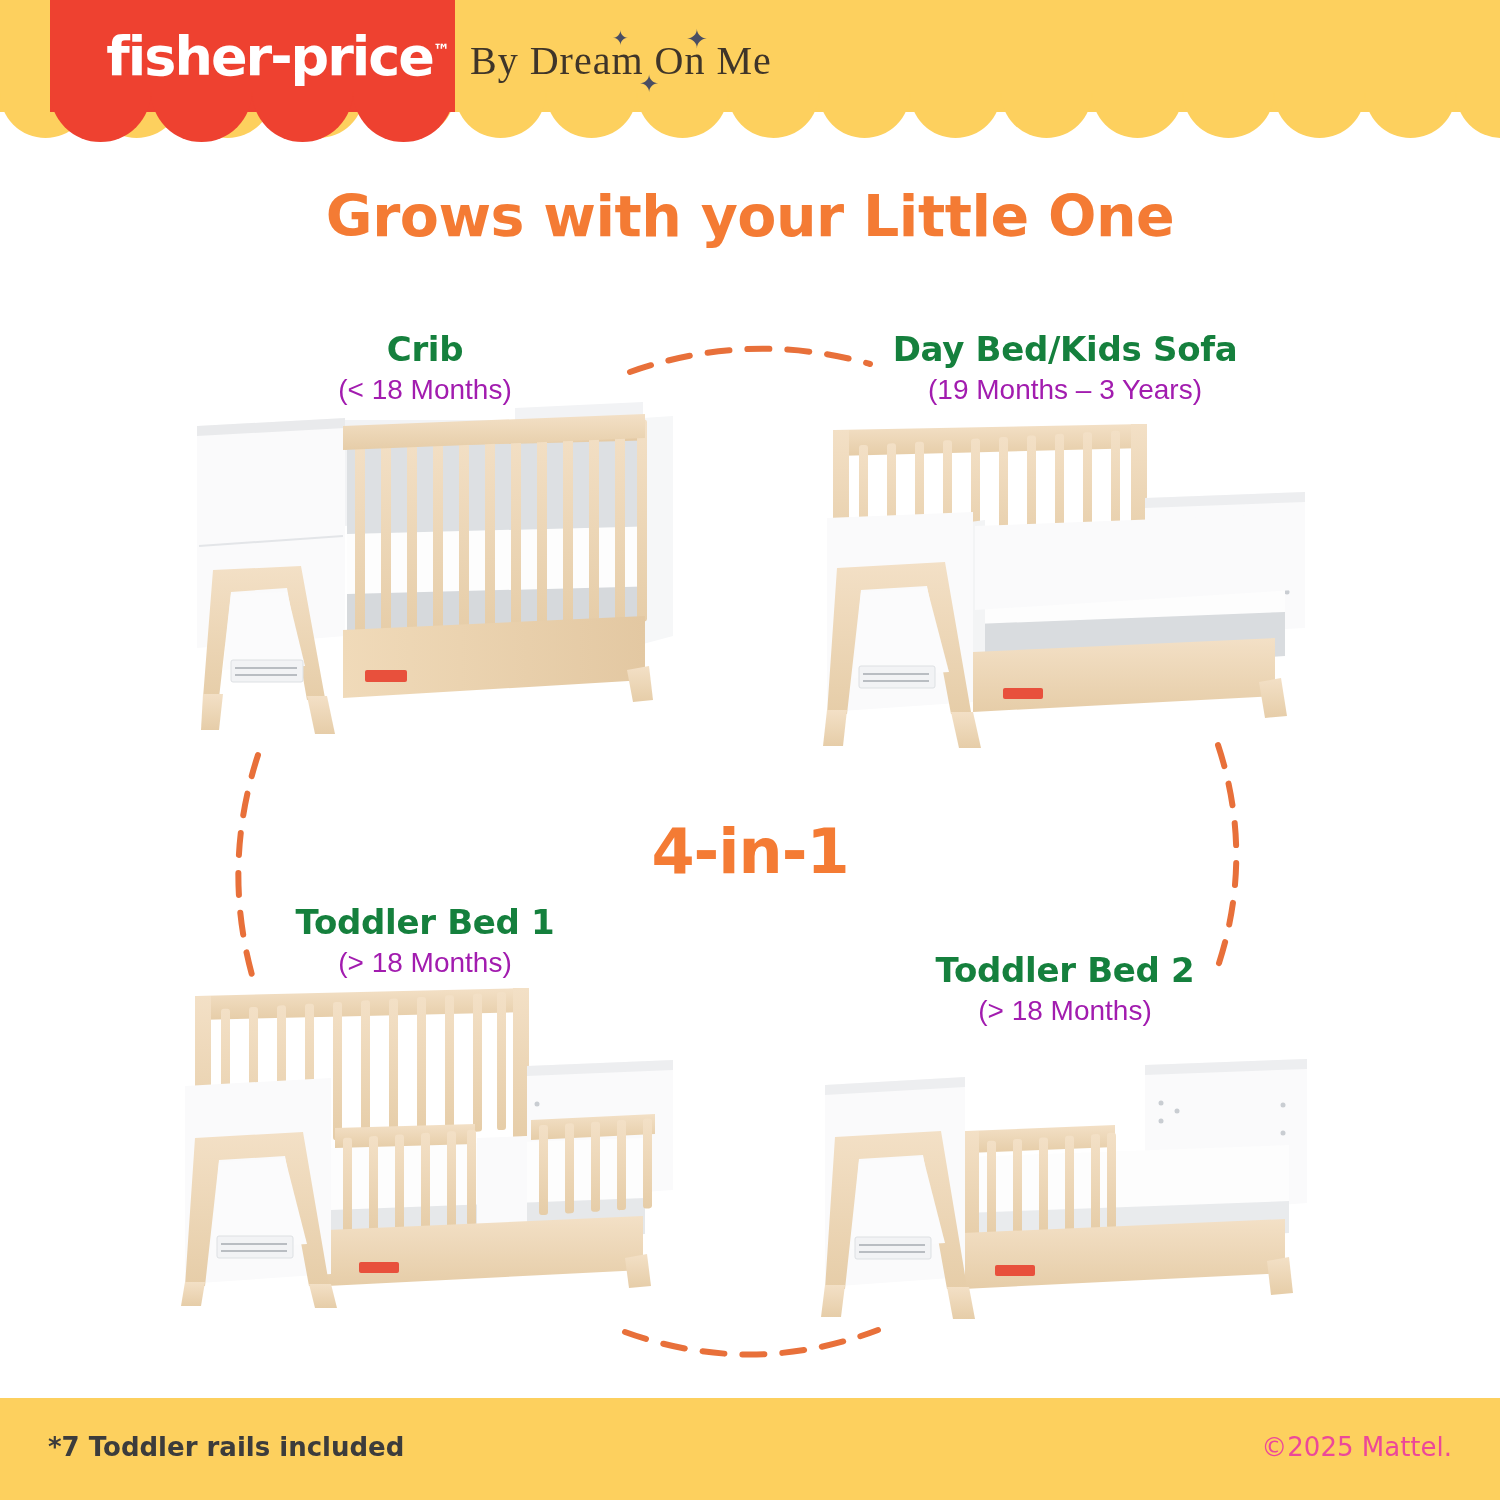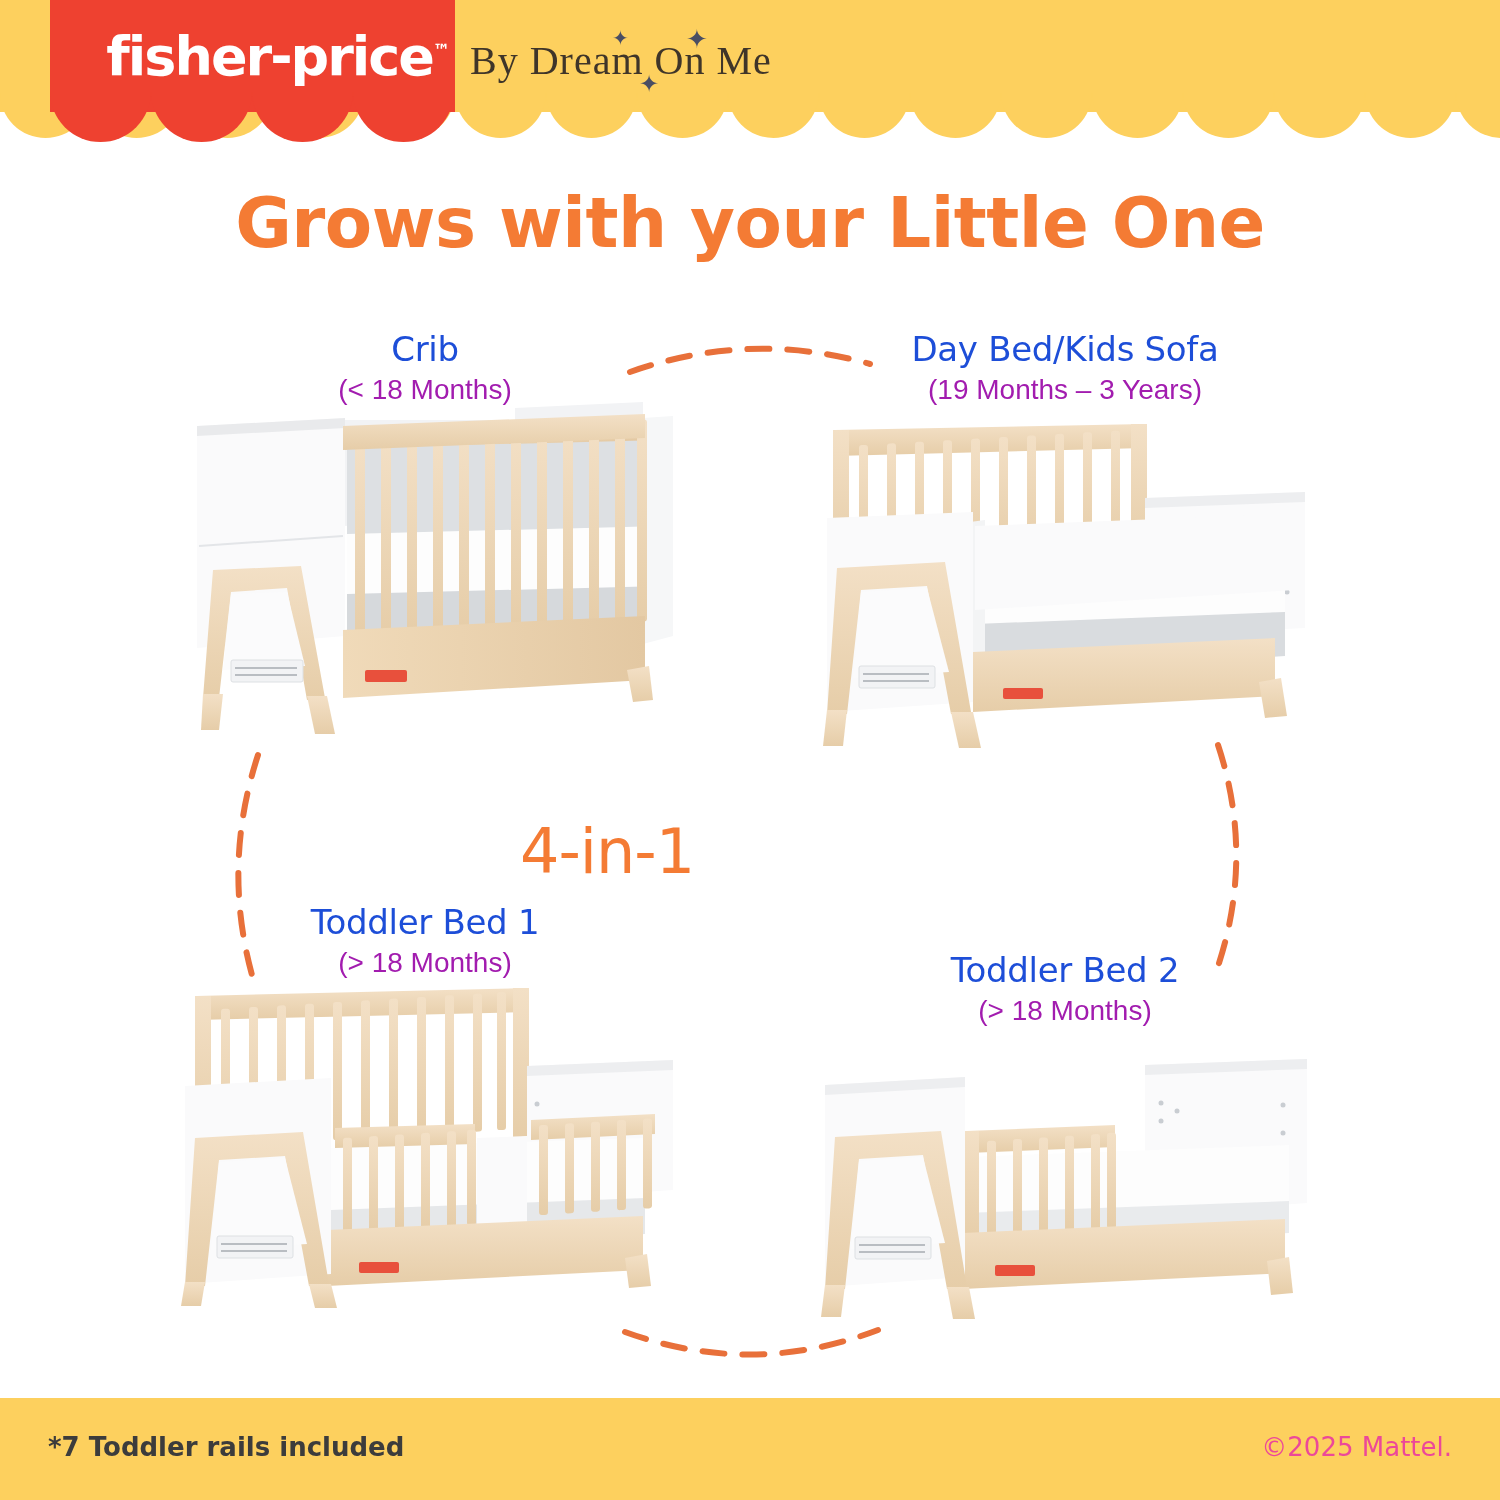--- a/index.html
+++ b/index.html
@@ -72,47 +72,47 @@
   .star{position:absolute;color:#4a4e63;font-size:22px;line-height:1;}
   .star.s1{left:612px;top:28px;font-size:20px;}
   .star.s2{left:639px;top:72px;font-size:24px;}
   .star.s3{left:686px;top:26px;font-size:26px;}
 
   
   .main-title{
     position:absolute;left:0;top:183px;width:1500px;
     text-align:center;
     color:#F47B34;
-    font-size:69px;
+    font-size:57px;
     font-weight:bold;
     font-family:"DejaVu Sans", sans-serif;
     letter-spacing:-0.5px;
   }
 
   
   .qlabel{position:absolute;text-align:center;width:460px;}
   .qlabel .t1{
-    font-size:34px;font-weight:normal;color:#1d4ed8;
+    font-size:34px;font-weight:bold;color:#15803d;
     font-family:"DejaVu Sans", sans-serif;letter-spacing:-0.3px;
     line-height:1.12;
   }
   .qlabel .t2{
     font-size:28px;color:#a21caf;font-weight:normal;
     font-family:"Liberation Sans", sans-serif;
     line-height:1.25;margin-top:4px;
   }
   .q-crib{left:195px;top:330px;}
   .q-day{left:835px;top:330px;}
   .q-tb1{left:195px;top:903px;}
   .q-tb2{left:835px;top:903px;margin-top:48px;}
 
   
   .center-badge{
-    position:absolute;left:520px;top:815px;width:460px;text-align:left;
-    color:#F47B34;font-size:62px;font-weight:normal;
+    position:absolute;left:520px;top:815px;width:460px;text-align:center;
+    color:#F47B34;font-size:62px;font-weight:bold;
     font-family:"DejaVu Sans", sans-serif;
     letter-spacing:-1px;
   }
 
   
   .footer{
     position:absolute;left:0;top:1398px;width:1500px;height:102px;
     background:#FDD05E;
   }
   .footer-left{

